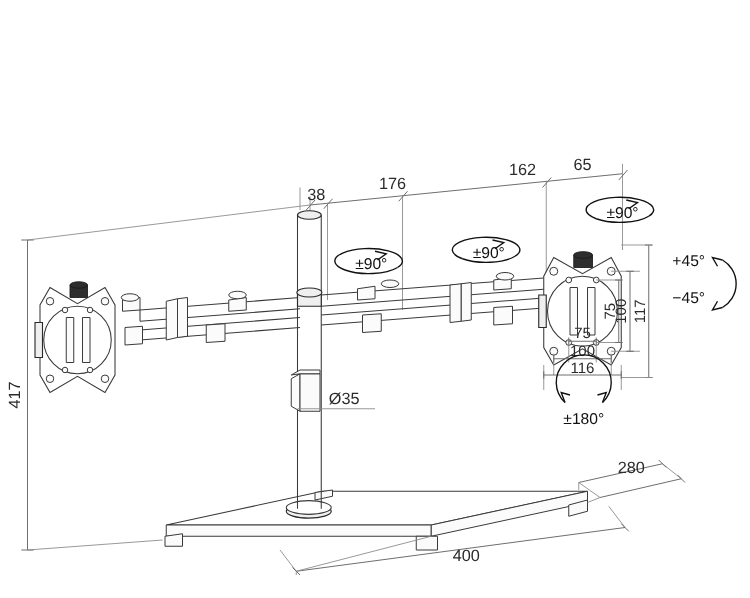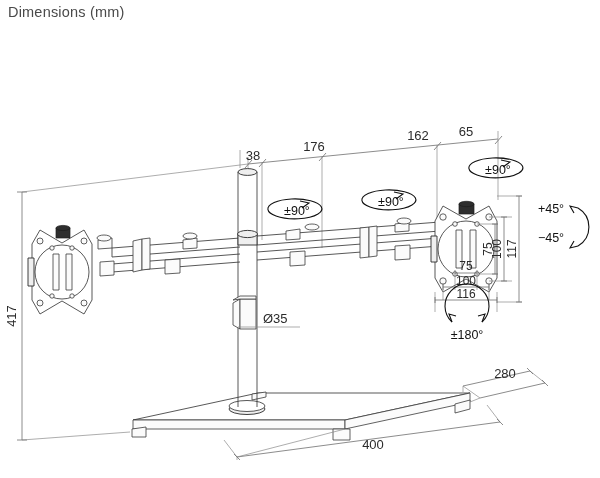--- a/index.html
+++ b/index.html
@@ -28,21 +28,20 @@
   .prod-f{stroke:#3a3a3a;stroke-width:.8;fill:#fbfbfb;}
   .prod-d{stroke:#2a2a2a;stroke-width:.9;fill:#efefef;}
   .dark{fill:#2e2e2e;stroke:#1c1c1c;stroke-width:.7;}
   .arrowln{stroke:#111;stroke-width:1.1;fill:none;}
 </style>
 </head>
 <body>
 
 <div id="stage">
 
-  <div class="title">Dimensions (mm)</div>
 
   <svg viewBox="0 0 600 478">
 
     <g>
 
       <path class="ln" d="M248 164 L498 139"></path>
 
       <path class="ln-thin" d="M248 157 L248 172"></path>
       <path class="ln-thin" d="M262 163 L262 240"></path>
       <path class="ln-thin" d="M322 157 L322 248"></path>

